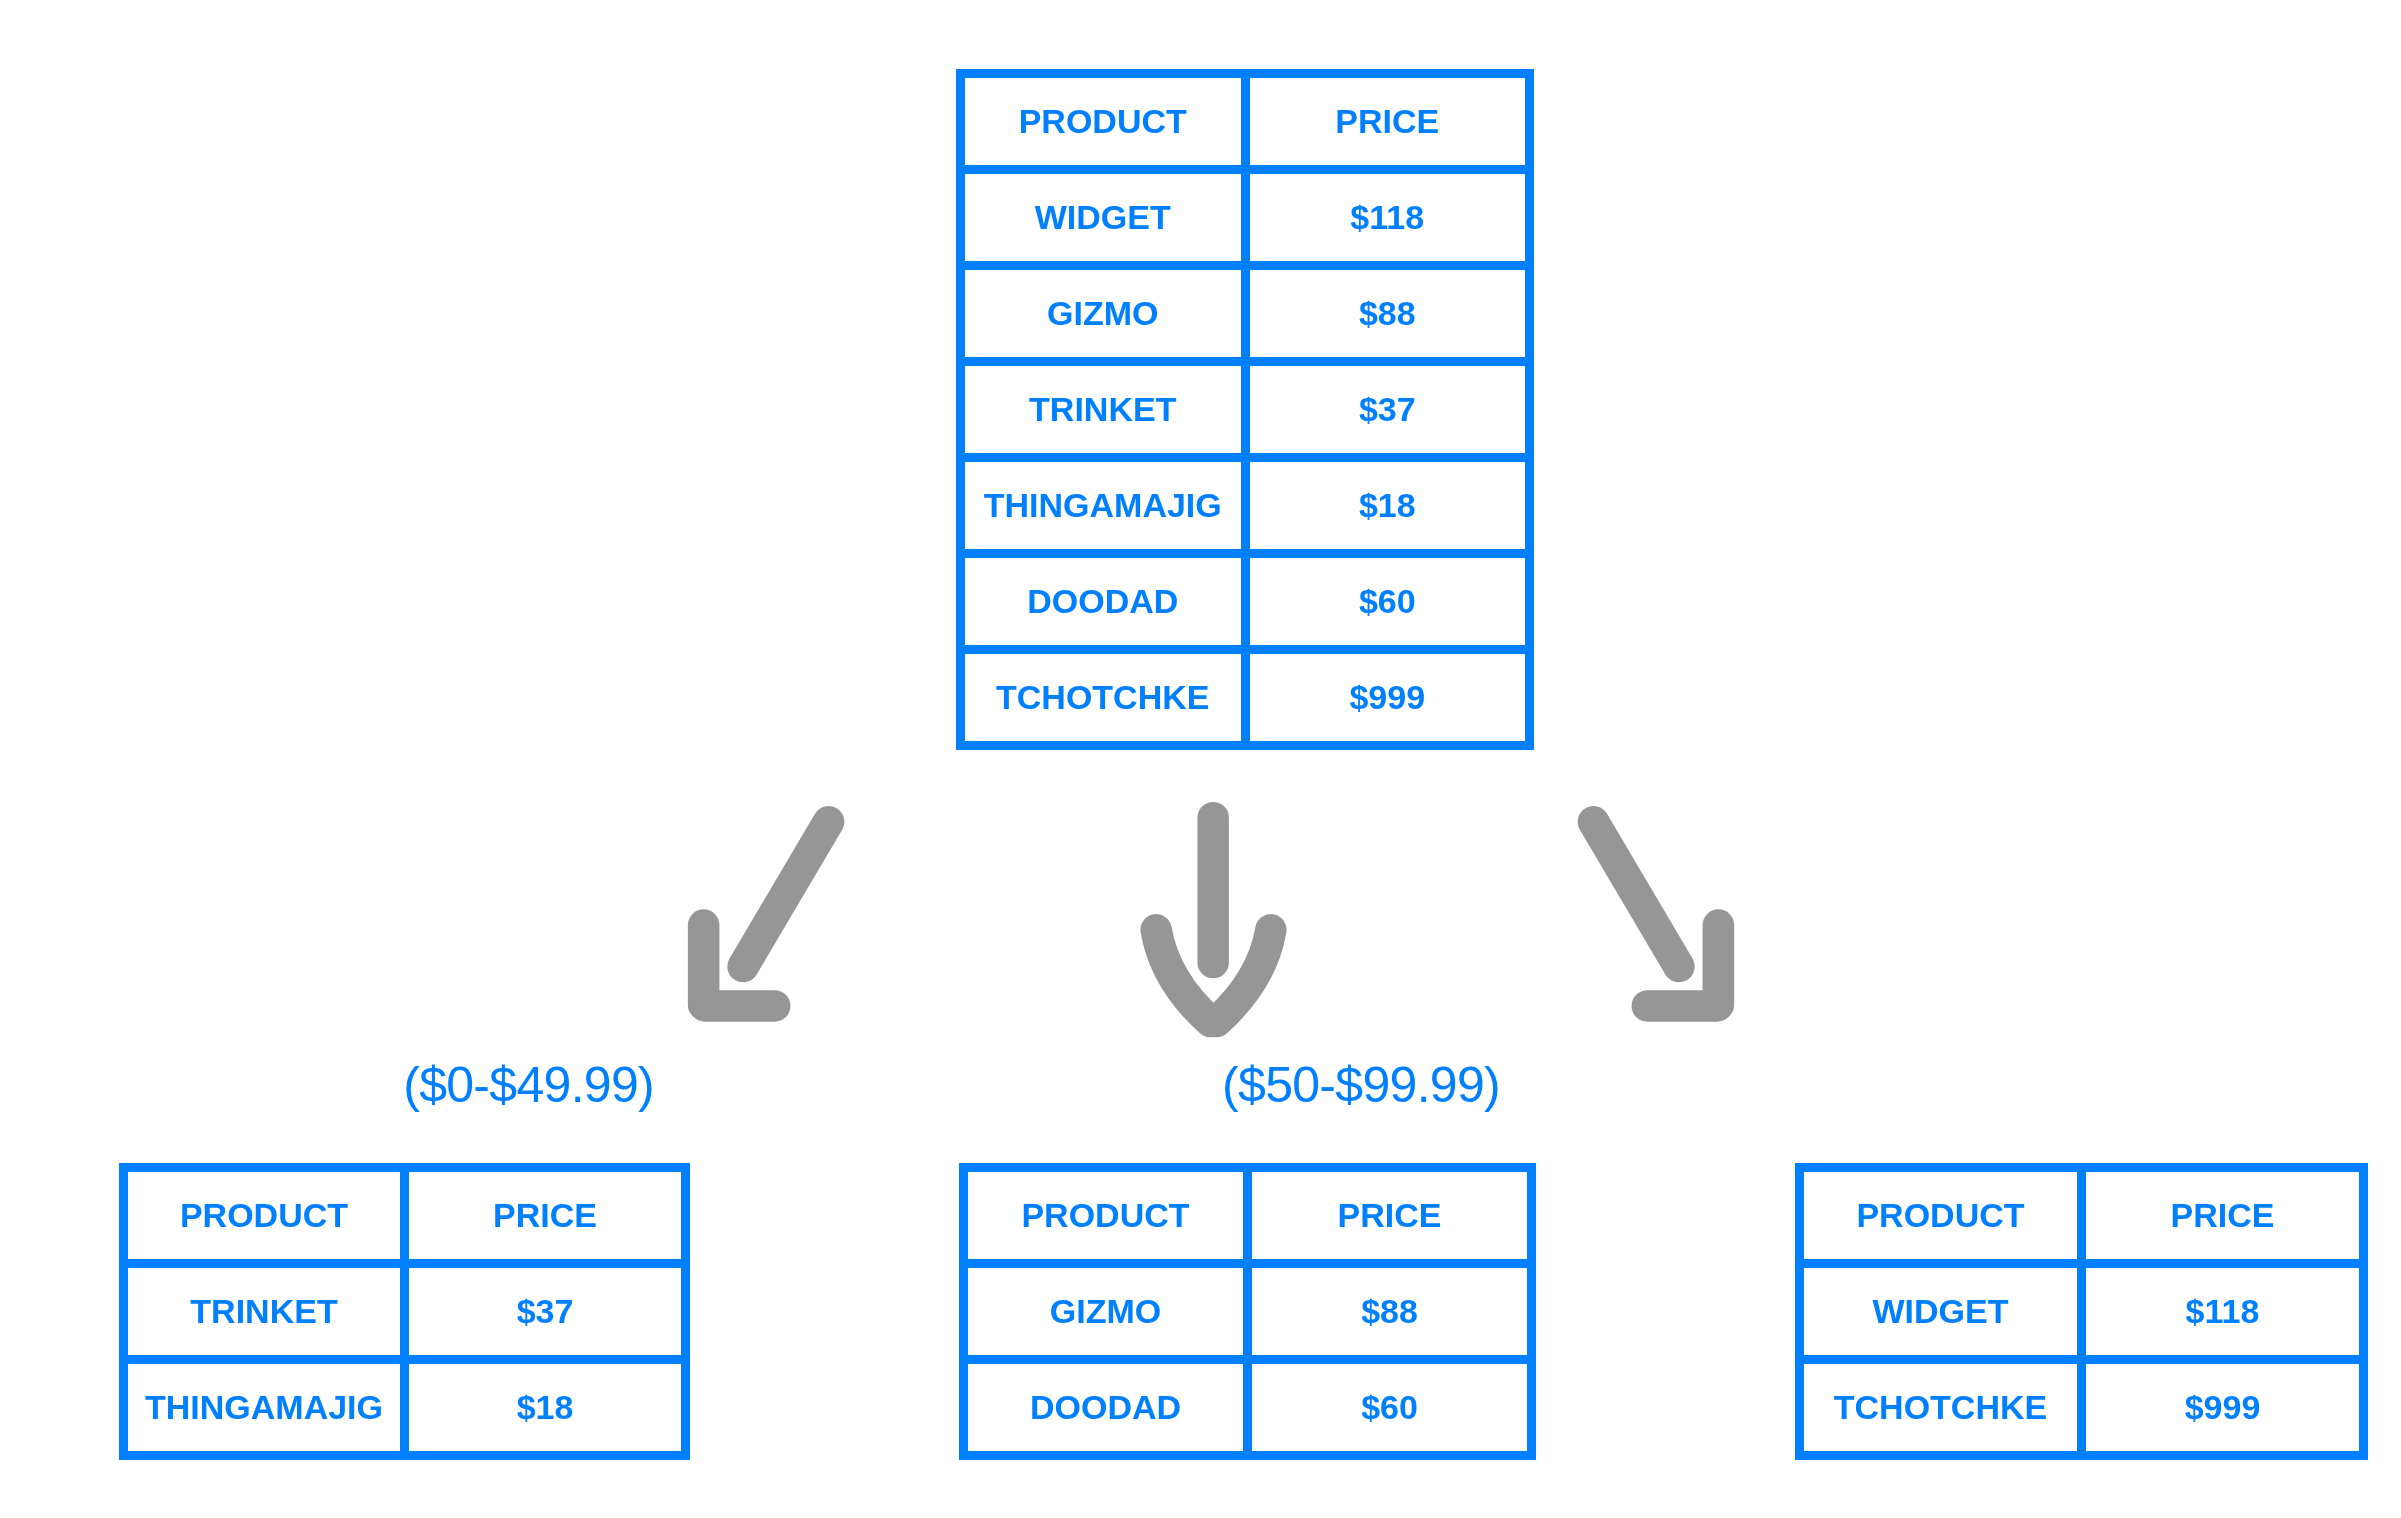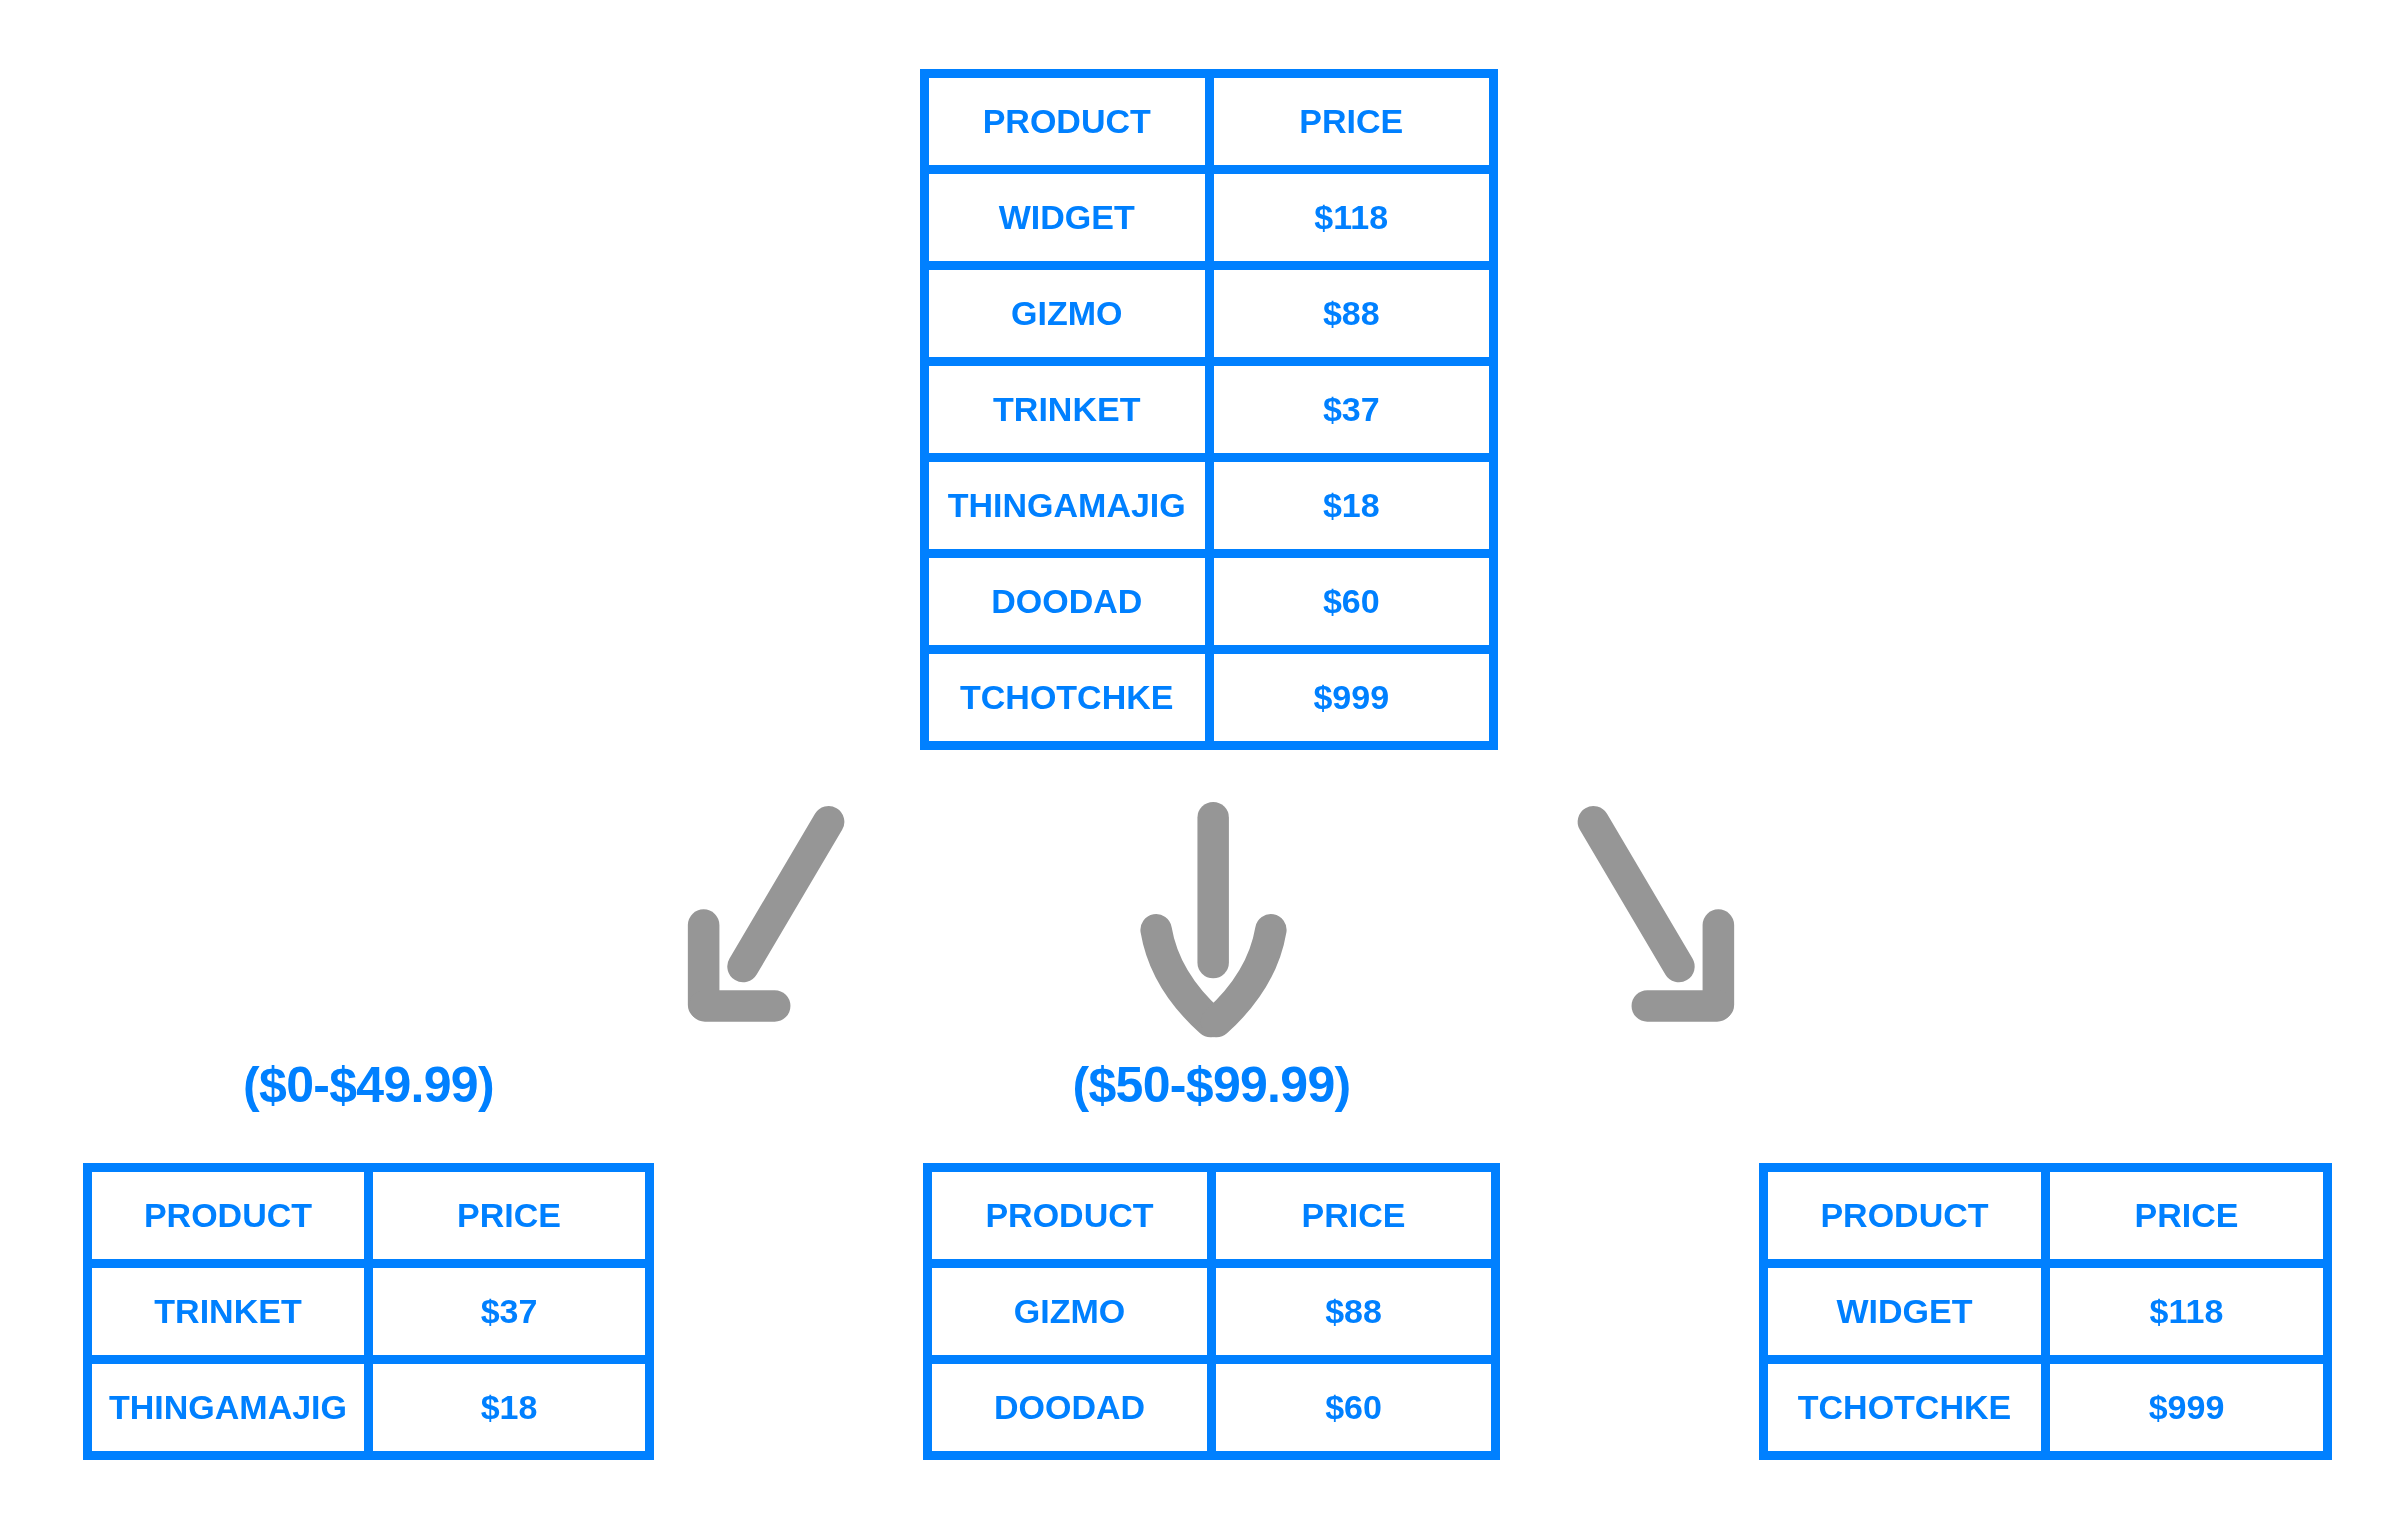--- a/index.html
+++ b/index.html
@@ -12,40 +12,41 @@
     width: 2401px;
     height: 1519px;
     background: #FFFFFF;
     overflow: hidden;
     font-family: "Liberation Sans", "DejaVu Sans", sans-serif;
   }
   table.ptable {
     position: absolute;
     border-collapse: collapse;
     table-layout: fixed;
+    margin-left: 36px;
   }
   table.ptable th,
   table.ptable td {
     border: 9.8px solid #0080FF;
     width: 50%;
     text-align: center;
     vertical-align: middle;
     color: #0080FF;
     font-weight: 700;
     font-size: 34px;
     letter-spacing: 0px;
     padding: 0;
   }
   table.top-table th, table.top-table td { height: 87px; }
   table.bottom-table th, table.bottom-table td { height: 87px; }
   .group-label {
     position: absolute;
-    text-align: center;
+    text-align: right;
     color: #0080FF;
-    font-weight: 700;
+    font-weight: 400;
     font-size: 50px;
     line-height: 72px;
     letter-spacing: -0.7px;
     white-space: nowrap;
   }
   svg.arrow {
     position: absolute;
     overflow: visible;
   }
   svg.arrow path {

